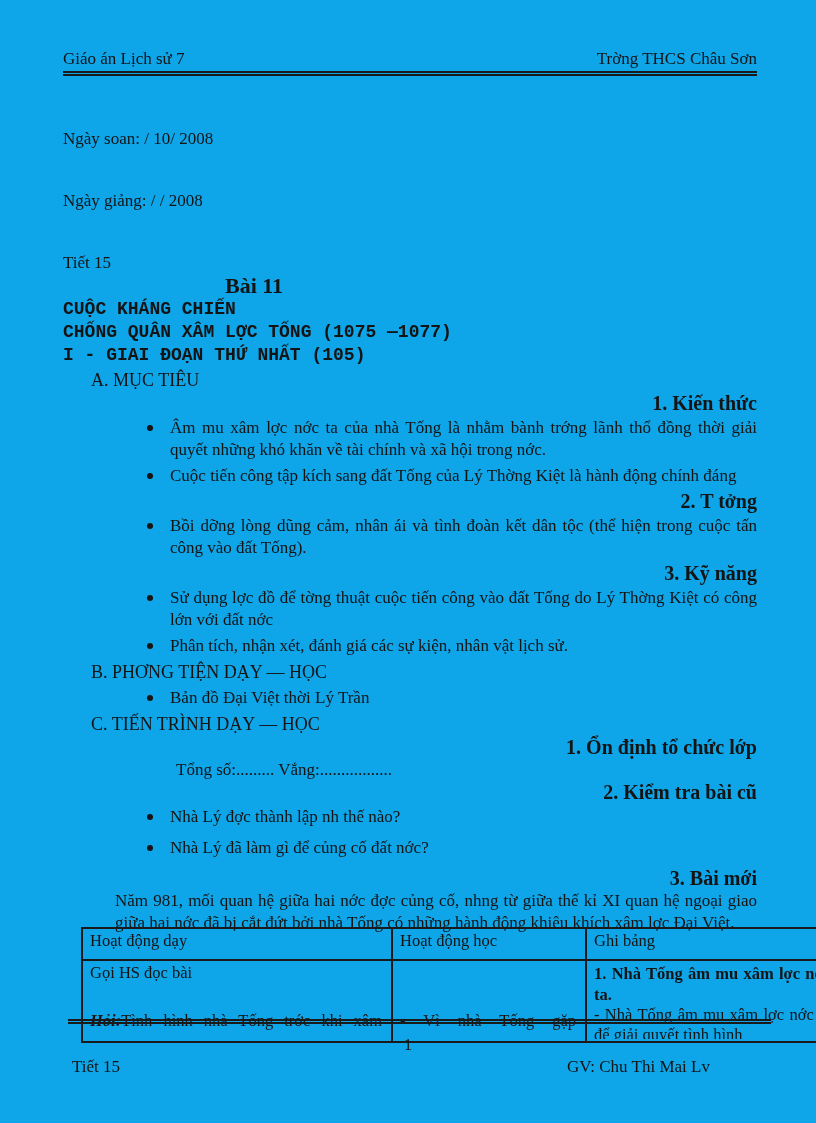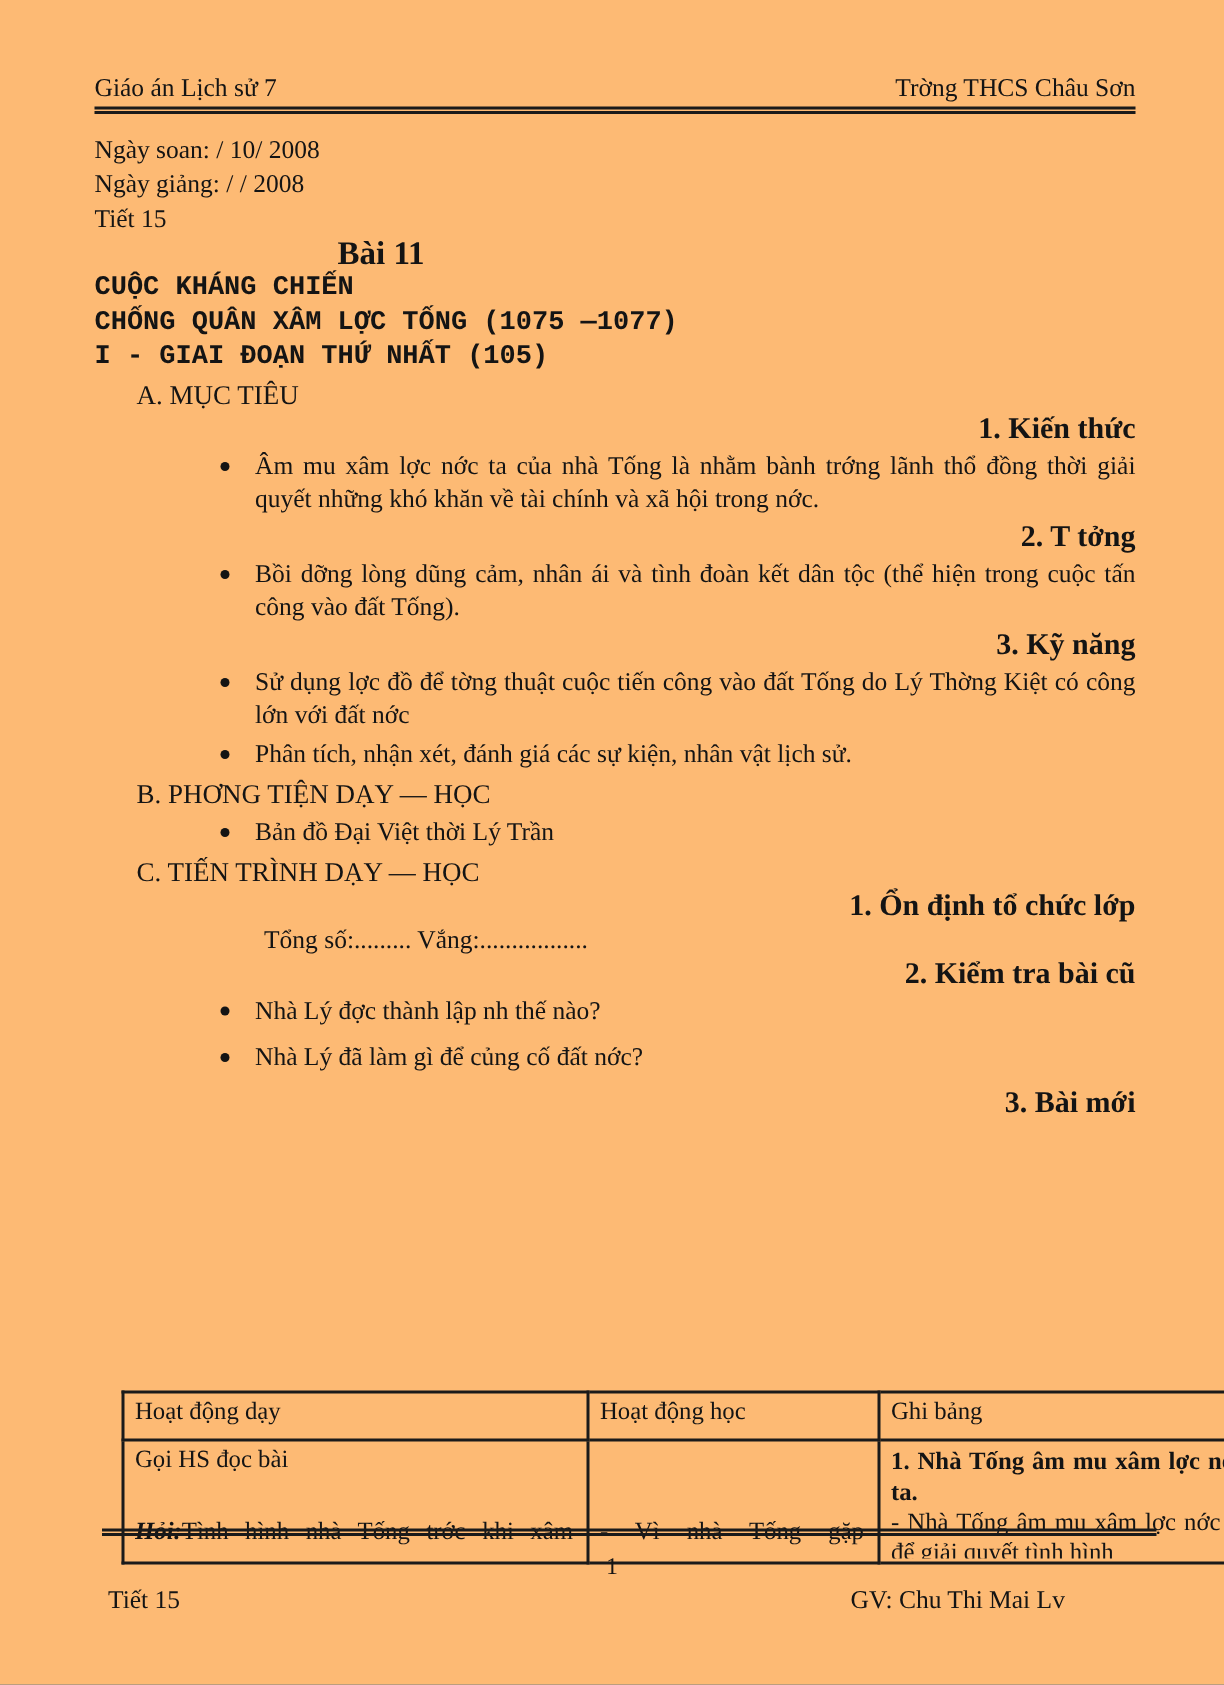--- a/index.html
+++ b/index.html
@@ -1,38 +1,38 @@
 <!DOCTYPE html>
 <html><head>
 <meta charset="utf-8">
 <style>
   html,body{margin:0;padding:0;background:#888;}
   .page{
     position:relative;
     width:816px;height:1123px;
-    background:#fdba74;
+    background:#0ea5e9;
     margin:0 auto;
     font-family:"Liberation Serif","DejaVu Serif",serif;
     color:#141414;
     overflow:hidden;
   }
   
   .hdr{
     position:absolute;left:63px;top:48px;width:694px;
     display:flex;justify-content:space-between;align-items:flex-end;
     font-size:17px;line-height:22px;
     border-bottom:5px double #1a1a1a;
     padding-bottom:1px;
   }
   
   .content{
     position:absolute;left:63px;top:88px;width:694px;
     font-size:17px;line-height:23px;
   }
-  .meta-line{line-height:23px;}
+  .meta-line{line-height:23px;margin-top:39px;}
   .bai{font-weight:bold;margin-left:162px;font-size:22px;line-height:24px;}
   .title-c{text-align:left;font-weight:bold;font-size:18px;line-height:23px;font-family:Liberation Mono, monospace;}
   .sec-h{margin-left:28px;font-size:18px;line-height:23px;margin-top:2px;}
   .sub-h{margin-left:28px;font-weight:bold;font-size:20px;line-height:21px;margin-top:1px;text-align:right;}
   ul.blts{margin:3px 0 2px 0;padding:0 0 0 107px;list-style:none;}
   ul.blts li{
     position:relative;text-align:justify;line-height:22px;margin-bottom:4px;
   }
   ul.blts li::before{
     content:"";position:absolute;left:-23px;top:8px;width:6px;height:6px;border-radius:50%;background:#141414;
@@ -95,20 +95,21 @@
     <div class="bai">Bài 11</div>
     <div class="title-c">CUỘC KHÁNG CHIẾN</div>
     <div class="title-c">CHỐNG QUÂN XÂM LỢC   TỐNG (1075 —1077)</div>
     <div class="title-c">I - GIAI ĐOẠN THỨ NHẤT (105)</div>
 
     <div class="sec-h">A. MỤC TIÊU</div>
 
     <div class="sub-h">1. Kiến thức</div>
     <ul class="blts">
       <li>Âm mu  xâm lợc  nớc  ta của nhà Tống là nhằm bành trớng  lãnh thổ đồng thời giải quyết những khó khăn về tài chính  và xã hội trong nớc.</li>
+      <li>Cuộc tiến công tập kích sang đất Tống của Lý Thờng  Kiệt là hành động chính đáng</li>
     </ul>
 
     <div class="sub-h">2. T  tởng</div>
     <ul class="blts">
       <li>Bồi dỡng  lòng dũng cảm, nhân ái và tình đoàn kết dân tộc (thể hiện trong cuộc tấn công vào đất Tống).</li>
     </ul>
 
     <div class="sub-h">3. Kỹ năng</div>
     <ul class="blts">
       <li>Sử dụng lợc  đồ để tờng  thuật cuộc tiến công vào đất Tống do Lý Thờng Kiệt có công lớn với đất nớc</li>
@@ -125,20 +126,21 @@
     <div class="sub-h">1. Ổn định tổ chức lớp</div>
     <div class="tong-line">Tổng số:.........    Vắng:.................</div>
 
     <div class="sub-h">2. Kiểm tra bài cũ</div>
     <ul class="blts gap-lg">
       <li>Nhà Lý đợc   thành lập nh   thế nào?</li>
       <li>Nhà Lý đã làm gì để củng cố đất nớc?</li>
     </ul>
 
     <div class="sub-h">3. Bài mới</div>
+    <div class="intro-p">Năm 981, mối quan hệ giữa hai nớc  đợc  củng cố, nhng  từ giữa thế kỉ XI quan hệ ngoại giao giữa hai nớc  đã bị cắt đứt bởi nhà Tống có những hành động khiêu khích xâm lợc  Đại Việt.</div>
 
   </div>
 
   <table class="acts">
     <colgroup>
       <col style="width:310px">
         <col style="width:194px">
         <col style="width:253px">
     </colgroup>
     <thead>

